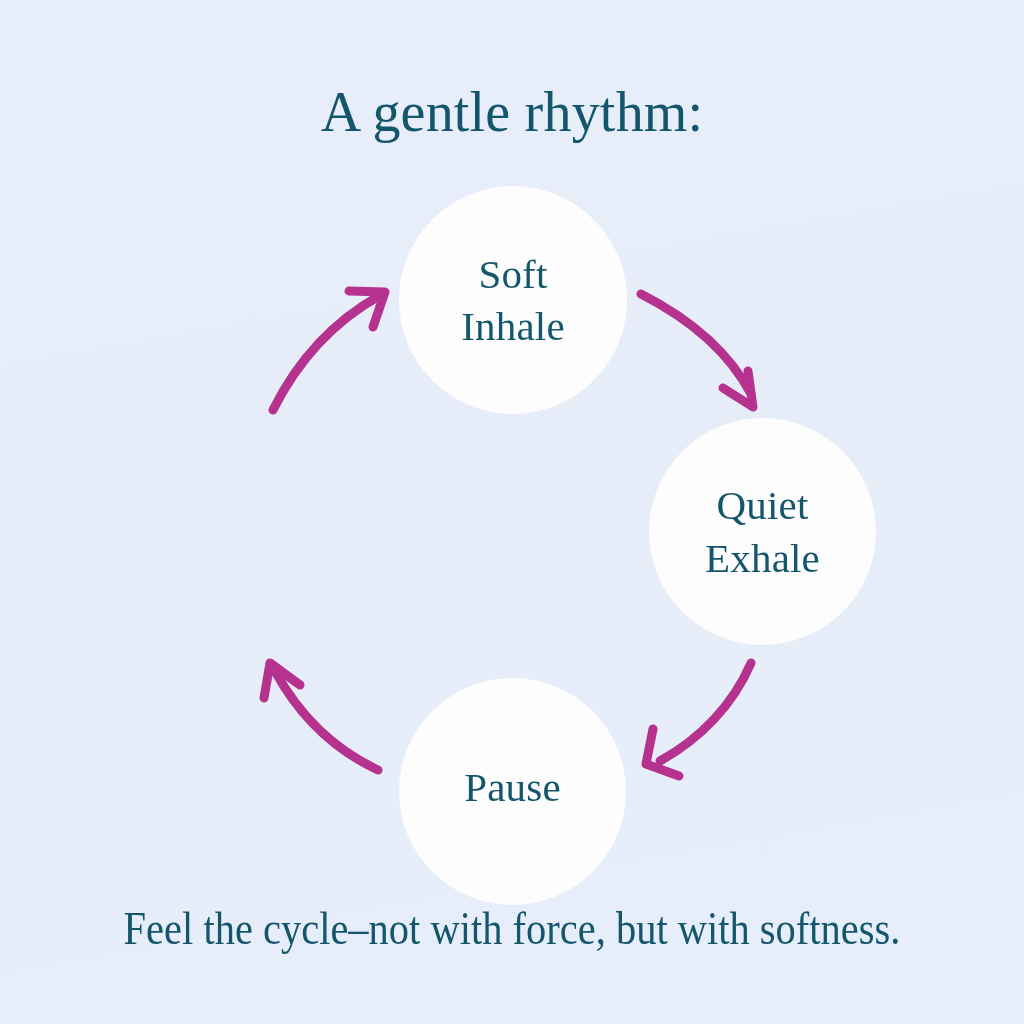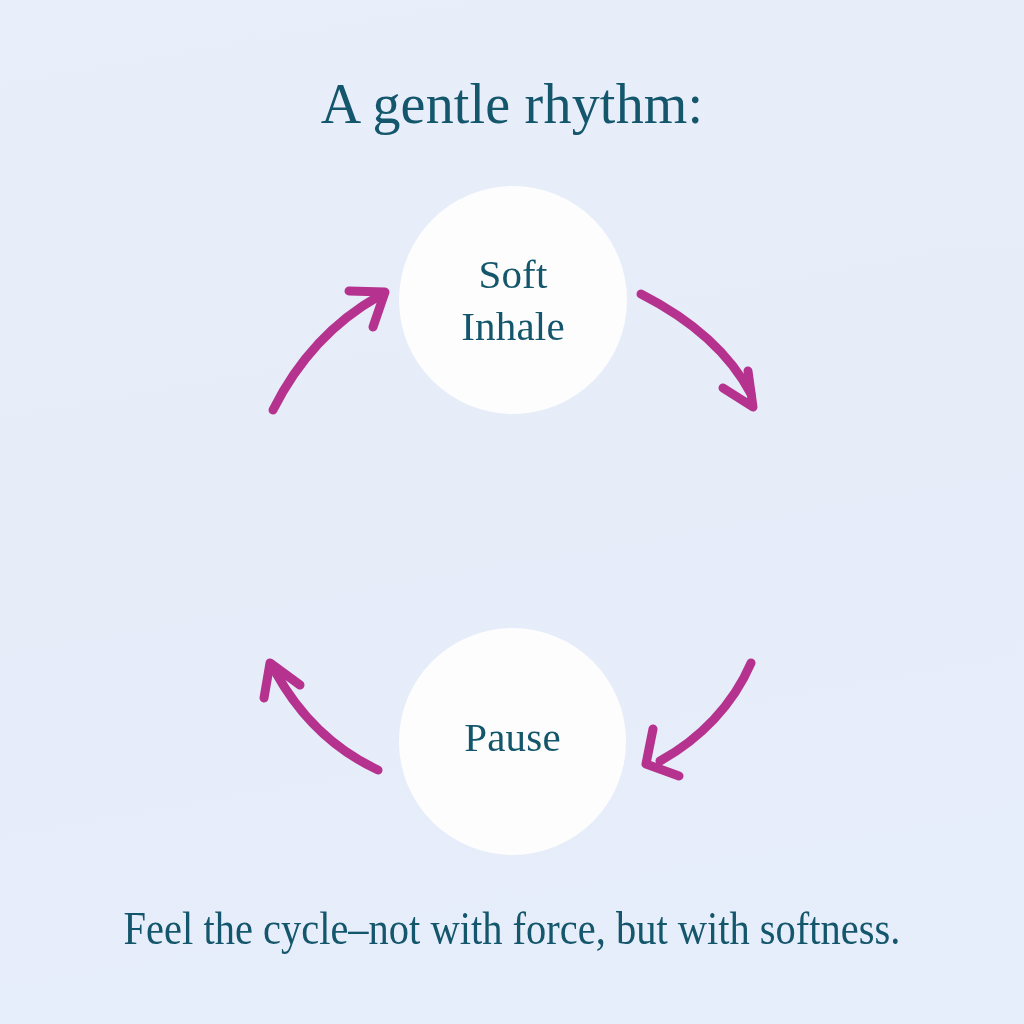--- a/index.html
+++ b/index.html
@@ -19,21 +19,21 @@
     width: 1024px;
     height: 1024px;
     background: linear-gradient(170deg, #e8eefa 0%, #e6edf9 45%, #e7eefb 100%);
     overflow: hidden;
   }
 
   
   .title {
     position: absolute;
     left: 0;
-    top: 76px;
+    top: 84px;
     width: 1024px;
     text-align: center;
     font-family: "Liberation Serif", "DejaVu Serif", serif;
     font-size: 56px;
     line-height: 1.0;
     font-weight: 400;
     letter-spacing: 0.2px;
     color: #14566b;
     white-space: nowrap;
   }
@@ -74,21 +74,21 @@
     line-height: 1.28;
     font-weight: 400;
     letter-spacing: 0.2px;
     display: block;
     white-space: pre-line;
   }
 
   
   #node-0 { left: 399px; top: 186px; width: 228px; height: 228px; }
   #node-1 { left: 649px; top: 418px; width: 227px; height: 227px; }
-  #node-2 { left: 399px; top: 628px; width: 227px; height: 227px; }
+  #node-2 { left: 399px; top: 678px; width: 227px; height: 227px; }
   #node-3 { left: 152px; top: 420px; width: 224px; height: 224px; }
 
   #node-2 .node-label { transform: translateY(-4px); }
   #node-3 .node-label { transform: translateY(0px); }
 
   
   .caption {
     position: absolute;
     left: 0;
     top: 905px;
@@ -134,20 +134,24 @@
         <path d="M 273 410 C 297 362 331 323 379 296" fill="none" stroke="#b5338f" stroke-width="9" stroke-linecap="round" stroke-linejoin="round"></path>
         <path d="M 349 291 L 385 292 L 373 327" fill="none" stroke="#b5338f" stroke-width="9" stroke-linecap="round" stroke-linejoin="round"></path>
       </g>
     </svg>
 
     <div class="node" id="node-0">
       <span class="node-label">Soft
 Inhale</span>
     </div>
 
+    <div class="node" id="node-1">
+      <span class="node-label">Quiet
+Exhale</span>
+    </div>
 
     <div class="node" id="node-2">
       <span class="node-label">Pause</span>
     </div>
 
 
   </div>
 
   <div class="caption">Feel the cycle–not with force, but with softness.</div>
 

